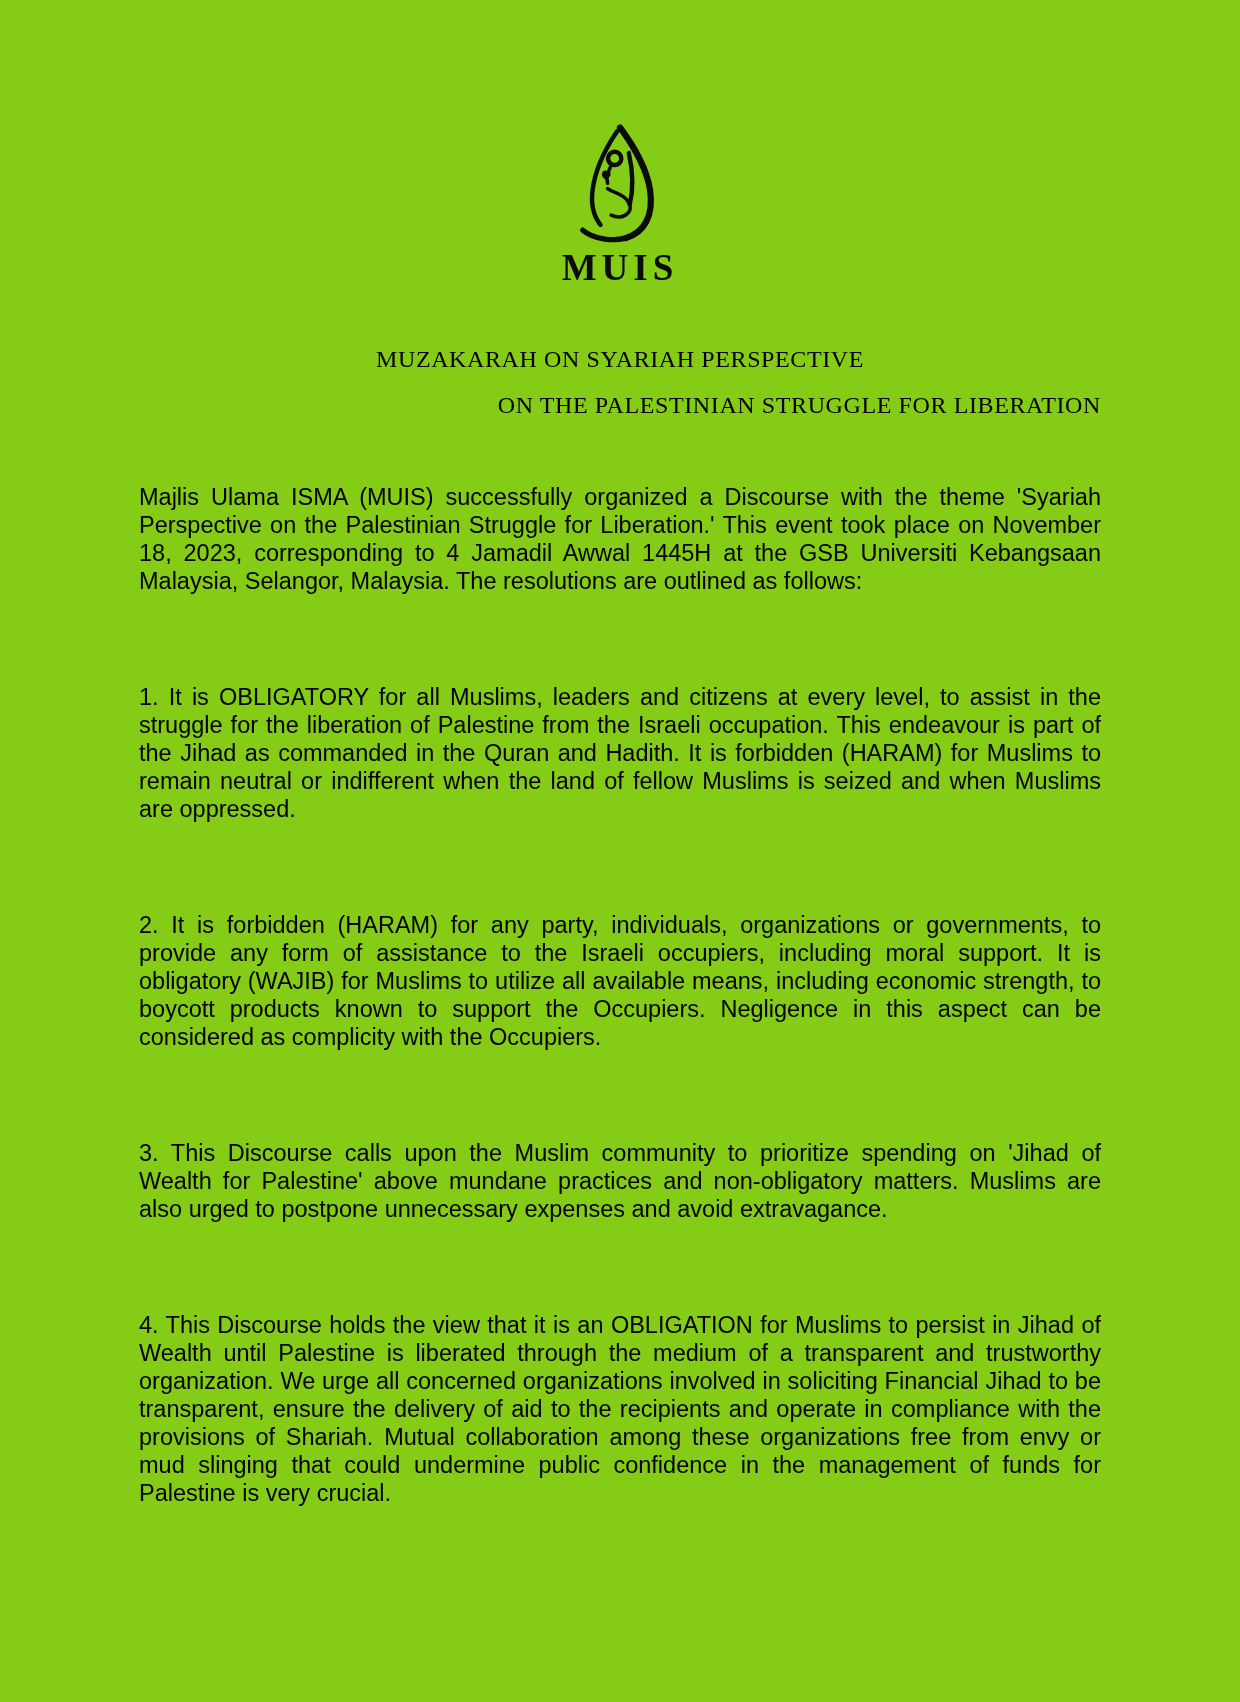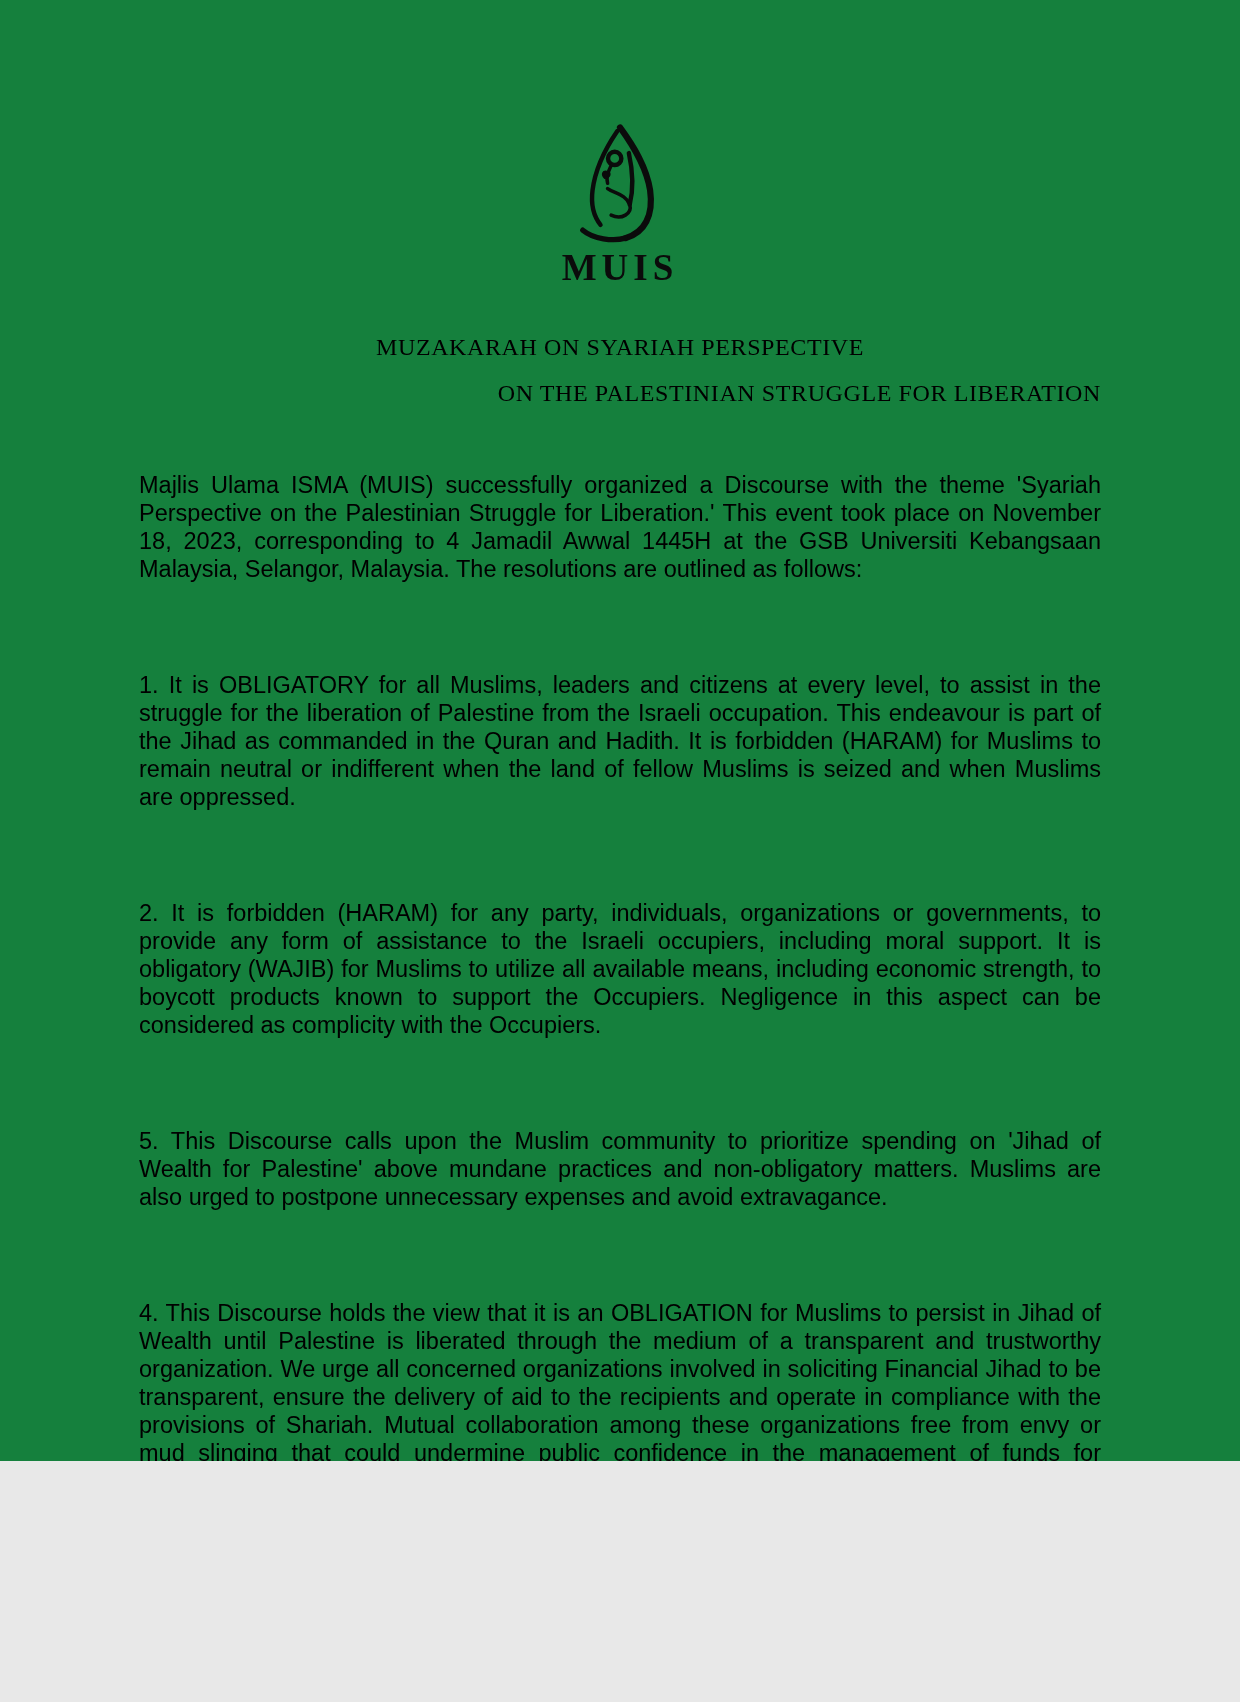--- a/index.html
+++ b/index.html
@@ -1,22 +1,22 @@
 <!DOCTYPE html>
 <html><head>
 <meta charset="utf-8">
 <style>
   * { margin: 0; padding: 0; box-sizing: border-box; }
   html, body { background: #e8e8e8; }
   .page {
     position: relative;
     width: 1240px;
-    height: 1461px;
+    height: 1702px;
     margin: 0 auto;
-    background: #15803d;
+    background: #84cc16;
     color: #000000;
     overflow: hidden;
   }
   .content {
     padding: 0 139px;
   }
   
   .logo-block { text-align: center; }
   .logo-mark {
     display: block;
@@ -28,21 +28,21 @@
     margin-top: 1px;
     font-family: "Liberation Serif", serif;
     font-weight: 700;
     font-size: 37px;
     letter-spacing: 5px;
     line-height: 40px;
     color: #0b0b0b;
   }
   
   .doc-title-1 {
-    margin-top: 44px;
+    margin-top: 56px;
     text-align: center;
     font-family: "Liberation Serif", serif;
     font-weight: 400;
     font-size: 24px;
     letter-spacing: 0.6px;
     line-height: 30px;
   }
   .doc-title-2 {
     margin-top: 16px;
     text-align: right;
@@ -106,18 +106,18 @@
     <div class="doc-title-1">MUZAKARAH ON SYARIAH PERSPECTIVE</div>
     <div class="doc-title-2">ON THE PALESTINIAN STRUGGLE FOR LIBERATION</div>
 
 
     <div class="body-par intro-par">Majlis Ulama ISMA (MUIS) successfully organized a Discourse with the theme 'Syariah Perspective on the Palestinian Struggle for Liberation.' This event took place on November 18, 2023, corresponding to 4 Jamadil Awwal 1445H at the GSB Universiti Kebangsaan Malaysia, Selangor, Malaysia. The resolutions are outlined as follows:</div>
 
     <div class="body-par res-par">1. It is OBLIGATORY for all Muslims, leaders and citizens at every level, to assist in the struggle for the liberation of Palestine from the Israeli occupation. This endeavour is part of the Jihad as commanded in the Quran and Hadith. It is forbidden (HARAM) for Muslims to remain neutral or indifferent when the land of fellow Muslims is seized and when Muslims are oppressed.</div>
 
     <div class="body-par res-par">2. It is forbidden (HARAM) for any party, individuals, organizations or governments, to provide any form of assistance to the Israeli occupiers, including moral support. It is obligatory (WAJIB) for Muslims to utilize all available means, including economic strength, to boycott products known to support the Occupiers. Negligence in this aspect can be considered as complicity with the Occupiers.</div>
 
-    <div class="body-par res-par">5. This Discourse calls upon the Muslim community to prioritize spending on 'Jihad of Wealth for Palestine' above mundane practices and non-obligatory matters. Muslims are also urged to postpone unnecessary expenses and avoid extravagance.</div>
+    <div class="body-par res-par">3. This Discourse calls upon the Muslim community to prioritize spending on 'Jihad of Wealth for Palestine' above mundane practices and non-obligatory matters. Muslims are also urged to postpone unnecessary expenses and avoid extravagance.</div>
 
     <div class="body-par res-par">4. This Discourse holds the view that it is an OBLIGATION for Muslims to persist in Jihad of Wealth until Palestine is liberated through the medium of a transparent and trustworthy organization. We urge all concerned organizations involved in soliciting Financial Jihad to be transparent, ensure the delivery of aid to the recipients and operate in compliance with the provisions of Shariah. Mutual collaboration among these organizations free from envy or mud slinging that could undermine public confidence in the management of funds for Palestine is very crucial.</div>
 
   </div>
 </div>
 
 </body></html>

